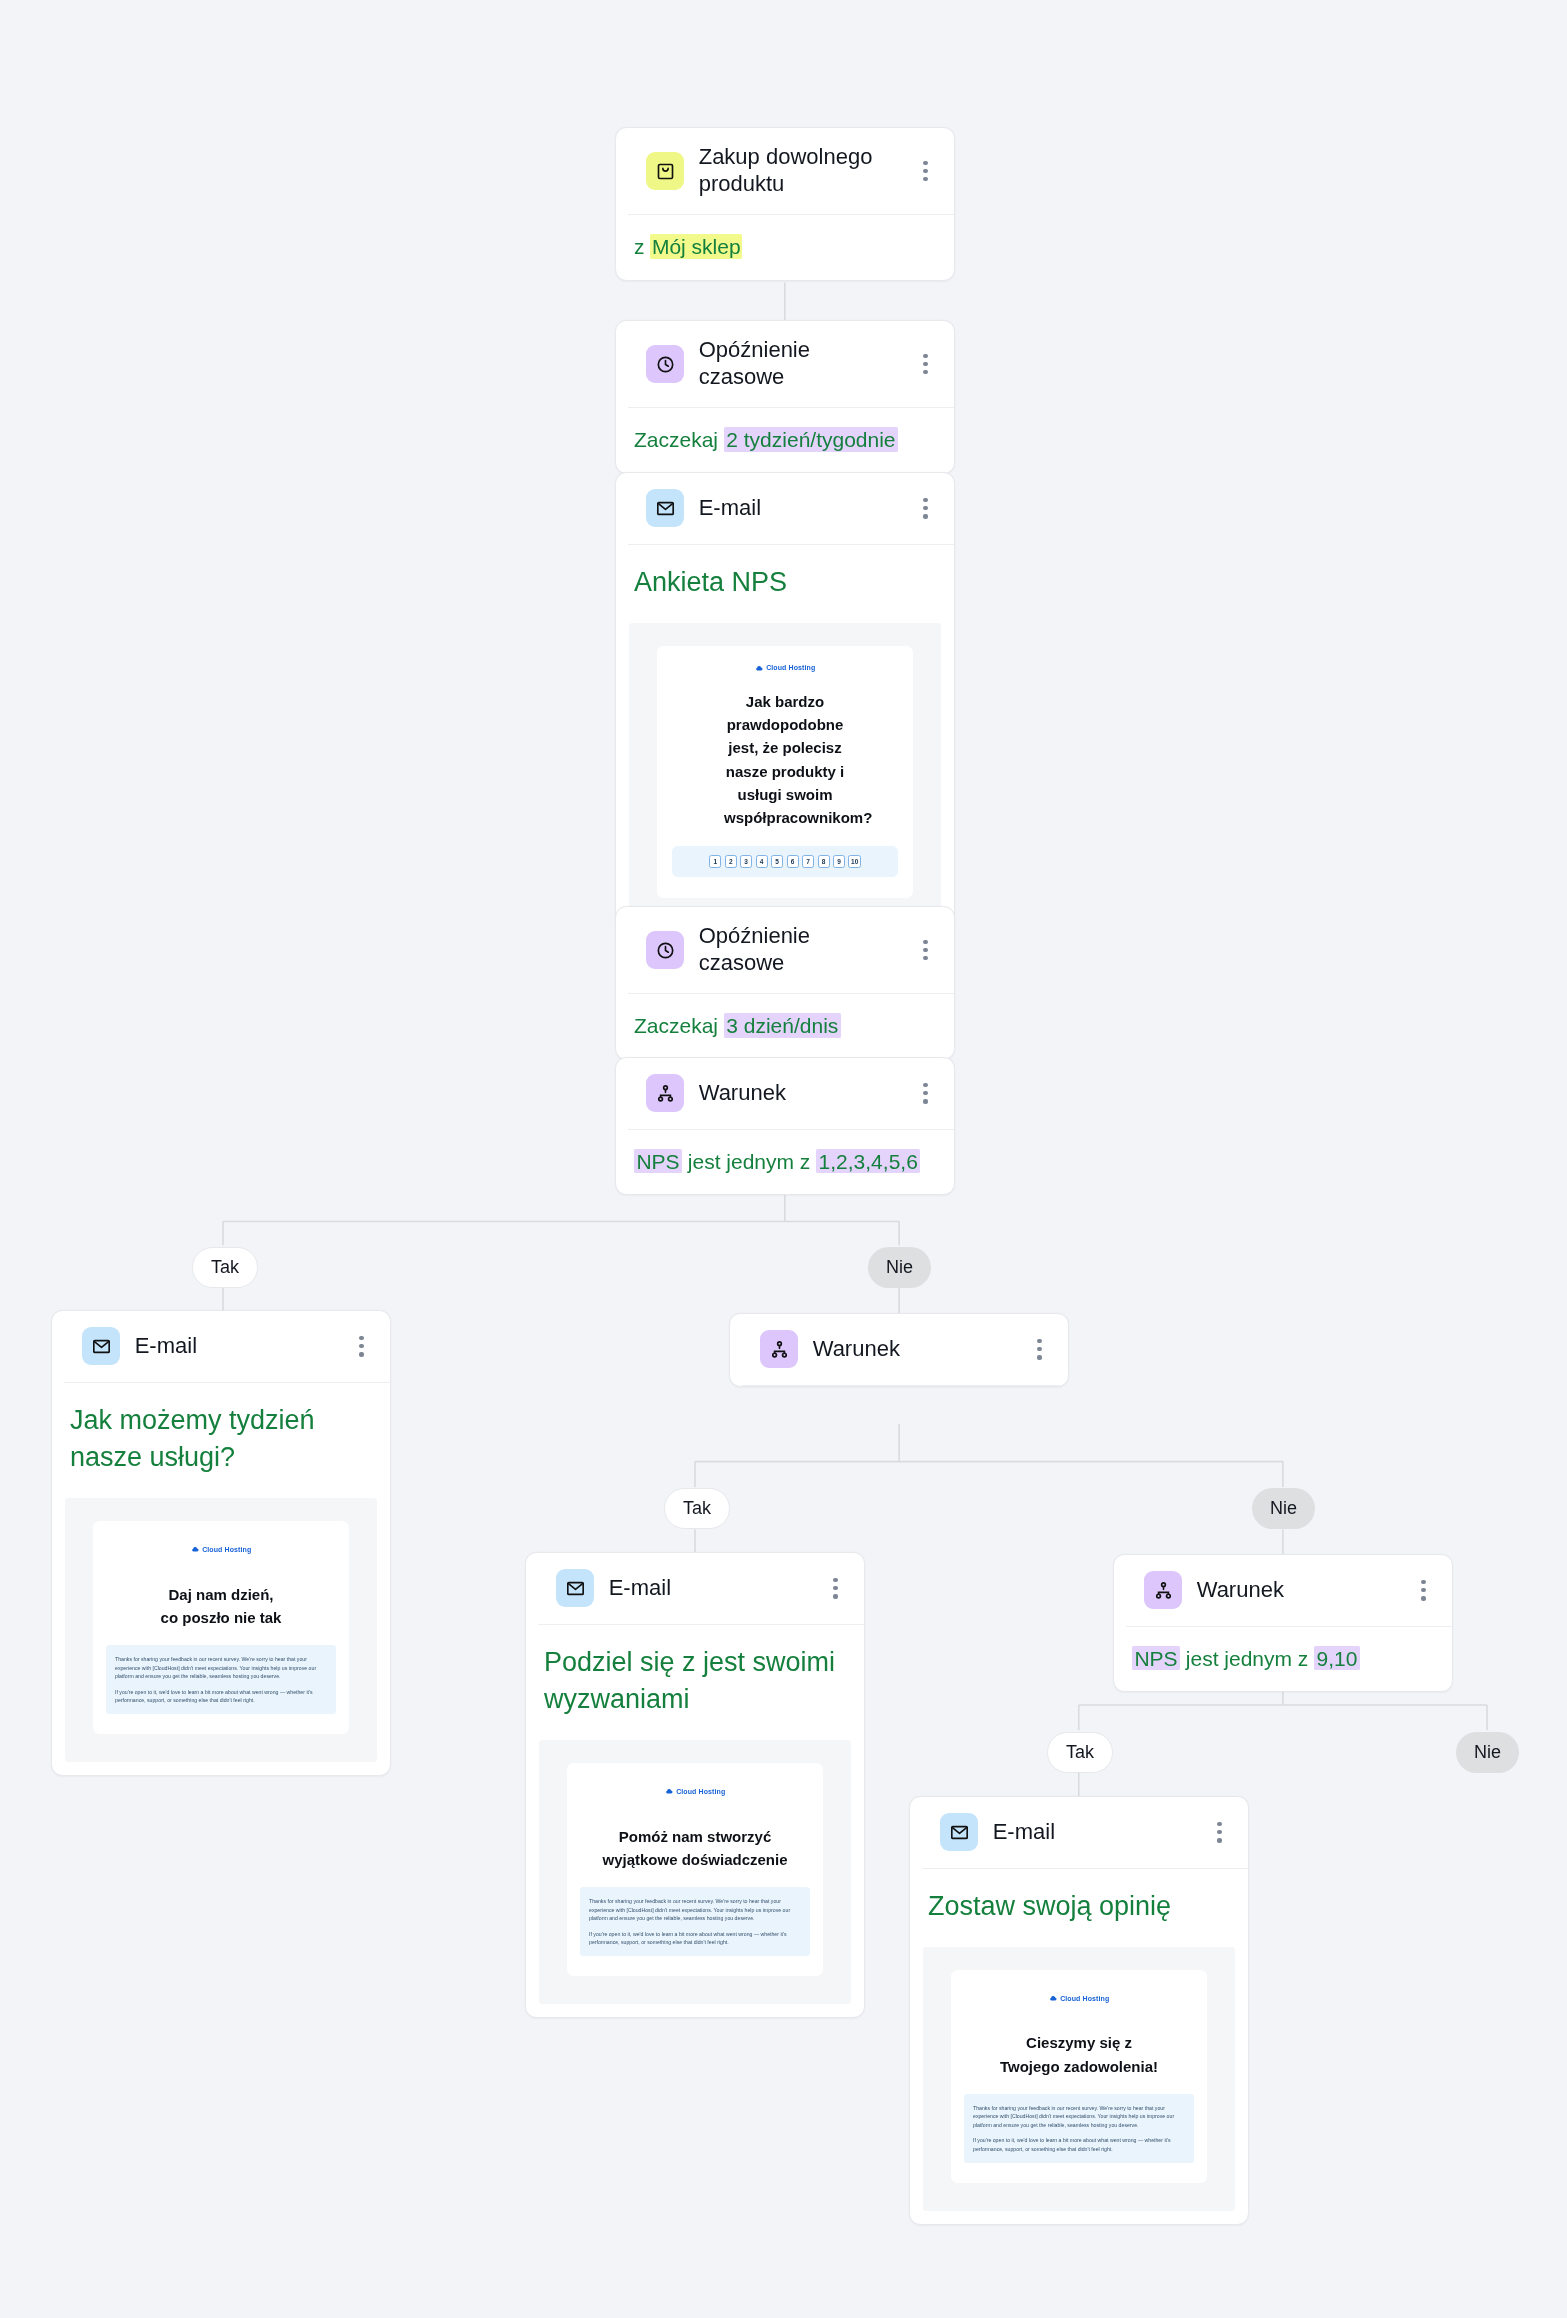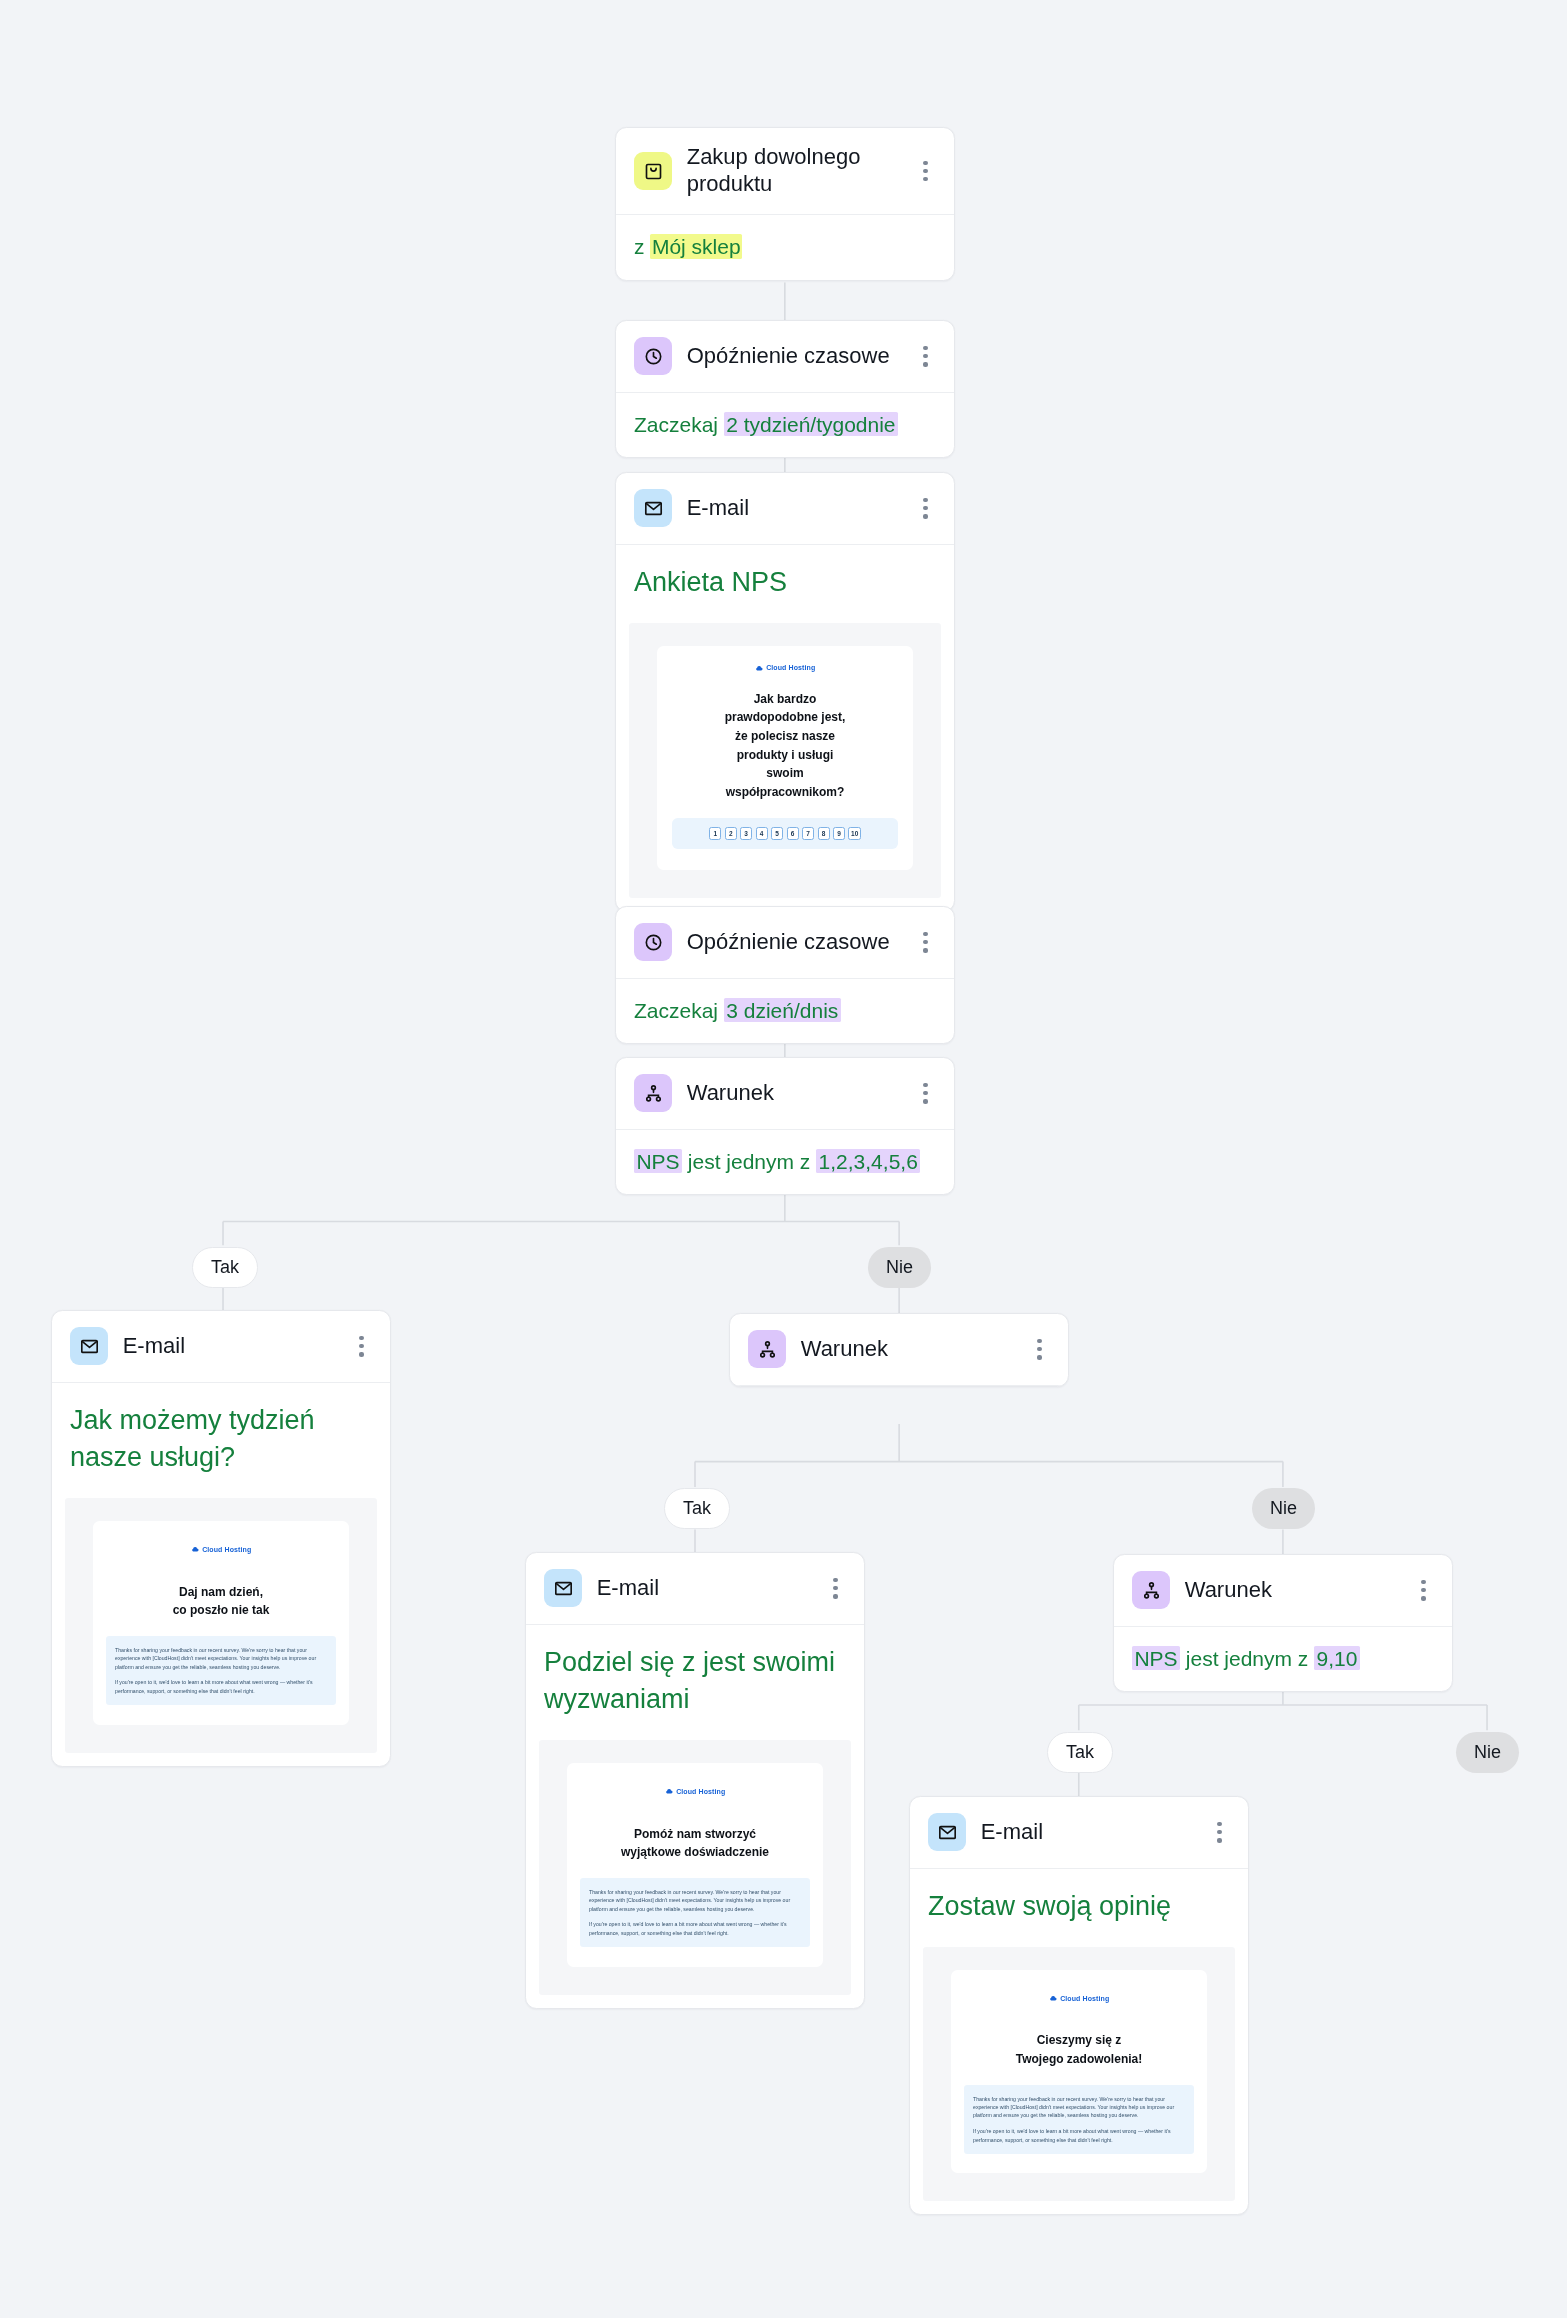--- a/index.html
+++ b/index.html
@@ -22,20 +22,21 @@
     border:0.8px solid #e6e8ec;
     border-radius:11.4px;
     box-shadow:0 0.8px 1.6px rgba(16,24,40,0.04);
     overflow:hidden;
   }
   .card-head {
     display:flex; align-items:center; gap:14.7px;
     padding:16.3px 18px;
     border-bottom:0.8px solid #eceef1;
     min-height:64px;
+    margin-left:12px;
   }
   .icon-box {
     width:38px; height:38px; border-radius:9px;
     flex:0 0 38px;
     display:flex; align-items:center; justify-content:center;
   }
   .icon-yellow { background:#eff886; }
   .icon-purple { background:#dcc6fb; }
   .icon-blue   { background:#c4e4fb; }
   .card-title {
@@ -67,21 +68,21 @@
     padding:18px 14.7px 21px;
   }
   .brand {
     display:flex; align-items:center; justify-content:center; gap:3.3px;
     color:#1762d6; font-size:7px; font-weight:700; letter-spacing:0.1px;
     margin-bottom:18px;
   }
   .brand svg { display:block; }
   .pv-head {
     text-align:center; font-weight:700; color:#0d1117;
-    font-size:12px; line-height:1.55; margin:0 auto;
+    font-size:15px; line-height:1.55; margin:0 auto;
   }
   .nps-scale {
     margin-top:16.3px; background:#eaf4fd; border-radius:5.7px;
     padding:9.8px 6.5px; display:flex; justify-content:center; gap:3.3px;
   }
   .nps-scale span {
     display:inline-flex; align-items:center; justify-content:center;
     min-width:12.2px; height:12.2px; padding:0 1.6px;
     border:0.8px solid #7fb2e6; border-radius:2.4px;
     background:#fff; font-size:6.5px; color:#16324f; font-weight:600;

